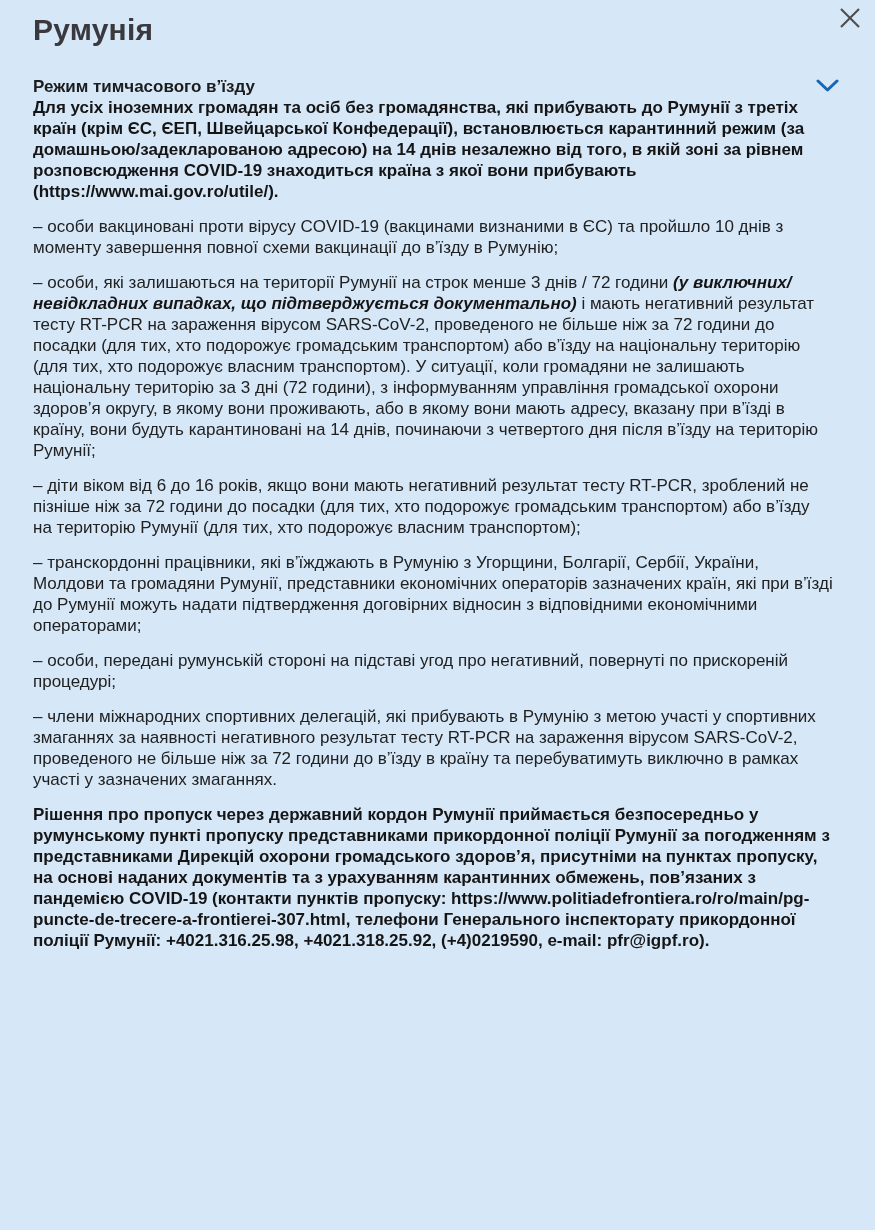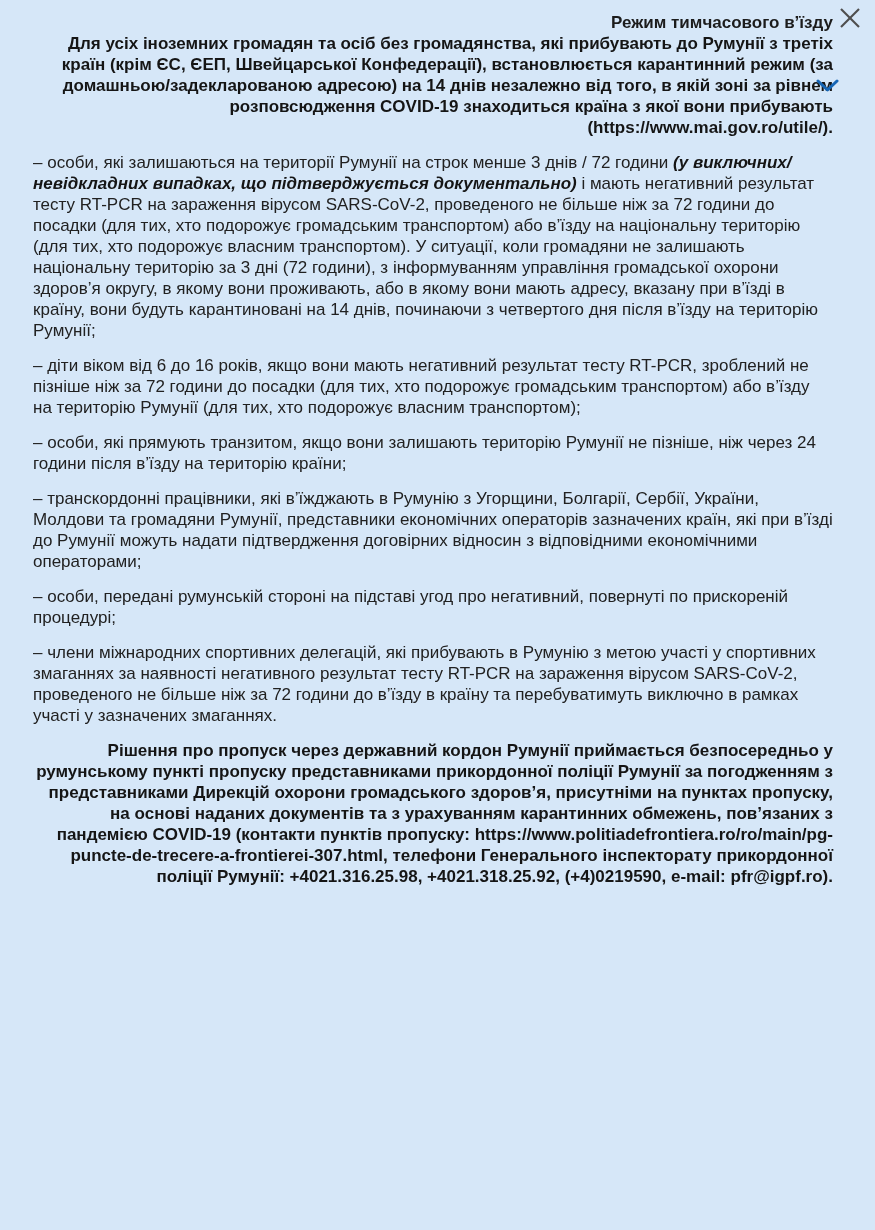--- a/index.html
+++ b/index.html
@@ -26,21 +26,20 @@
   }
   .content p {
     font-size: 17px;
     line-height: 21px;
     margin: 0 0 14px 0;
     overflow-wrap: break-word;
   }
   .bold-block {
     font-weight: 700;
     color: #151515;
-    text-align: right;
   }
   .heading-line {
     font-weight: 700;
     color: #1c1c1c;
   }
   .emphasis-bi {
     font-weight: 700;
     font-style: italic;
     color: #151515;
   }
@@ -66,36 +65,37 @@
   </svg>
 </button>
 
 <button class="icon-btn chevron-btn" aria-label="collapse">
   <svg width="23" height="14" viewBox="0 0 23 14">
     <polyline points="2,2 11.5,11 21,2" fill="none" stroke="#1766b5" stroke-width="3" stroke-linecap="round" stroke-linejoin="round"></polyline>
   </svg>
 </button>
 
 <div class="container">
+  <h1 class="page-title">Румунія</h1>
 
   <div class="content">
 
     <p class="bold-block">
       <span class="heading-line">Режим тимчасового в’їзду</span><br>
       <span>Для усіх іноземних громадян та осіб без громадянства, які прибувають до Румунії з третіх країн (крім ЄС, ЄЕП, Швейцарської Конфедерації), встановлюється карантинний режим (за домашньою/задекларованою адресою) на 14 днів незалежно від того, в якій зоні за рівнем розповсюдження COVID-19 знаходиться країна з якої вони прибувають (https://www.mai.gov.ro/utile/).</span>
     </p>
 
 
+    <p>– особи вакциновані проти вірусу COVID-19 (вакцинами визнаними в ЄС) та пройшло 10 днів з моменту завершення повної схеми вакцинації до в’їзду в Румунію;</p>
 
     <p>
       <span>– особи, які залишаються на території Румунії на строк менше 3 днів / 72 години </span><span class="emphasis-bi">(у виключних/ невідкладних випадках, що підтверджується документально)</span><span> і мають негативний результат тесту RT-PCR на зараження вірусом SARS-CoV-2, проведеного не більше ніж за 72 години до посадки (для тих, хто подорожує громадським транспортом) або в’їзду на національну територію (для тих, хто подорожує власним транспортом). У ситуації, коли громадяни не залишають національну територію за 3 дні (72 години), з інформуванням управління громадської охорони здоров’я округу, в якому вони проживають, або в якому вони мають адресу, вказану при в’їзді в країну, вони будуть карантиновані на 14 днів, починаючи з четвертого дня після в’їзду на територію Румунії;</span>
     </p>
 
     <p>– діти віком від 6 до 16 років, якщо вони мають негативний результат тесту RT-PCR, зроблений не пізніше ніж за 72 години до посадки (для тих, хто подорожує громадським транспортом) або в’їзду на територію Румунії (для тих, хто подорожує власним транспортом);</p>
-    <p>– особи, які прямують транзитом, якщо вони залишають територію Румунії не пізніше, ніж через 24 години після в’їзду на територію країни;</p>
     <p>– транскордонні працівники, які в’їжджають в Румунію з Угорщини, Болгарії, Сербії, України, Молдови та громадяни Румунії, представники економічних операторів зазначених країн, які при в’їзді до Румунії можуть надати підтвердження договірних відносин з відповідними економічними операторами;</p>
     <p>– особи, передані румунській стороні на підставі угод про негативний, повернуті по прискореній процедурі;</p>
     <p>– члени міжнародних спортивних делегацій, які прибувають в Румунію з метою участі у спортивних змаганнях за наявності негативного результат тесту RT-PCR на зараження вірусом SARS-CoV-2, проведеного не більше ніж за 72 години до в’їзду в країну та перебуватимуть виключно в рамках участі у зазначених змаганнях.</p>
 
     <p class="bold-block">Рішення про пропуск через державний кордон Румунії приймається безпосередньо у румунському пункті пропуску представниками прикордонної поліції Румунії за погодженням з представниками Дирекцій охорони громадського здоров’я, присутніми на пунктах пропуску, на основі наданих документів та з урахуванням карантинних обмежень, пов’язаних з пандемією COVID-19 (контакти пунктів пропуску: https://www.politiadefrontiera.ro/ro/main/pg-puncte-de-trecere-a-frontierei-307.html, телефони Генерального інспекторату прикордонної поліції Румунії: +4021.316.25.98, +4021.318.25.92, (+4)0219590,  e-mail: pfr@igpf.ro).</p>
 
   </div>
 </div>
 
 </body></html>

